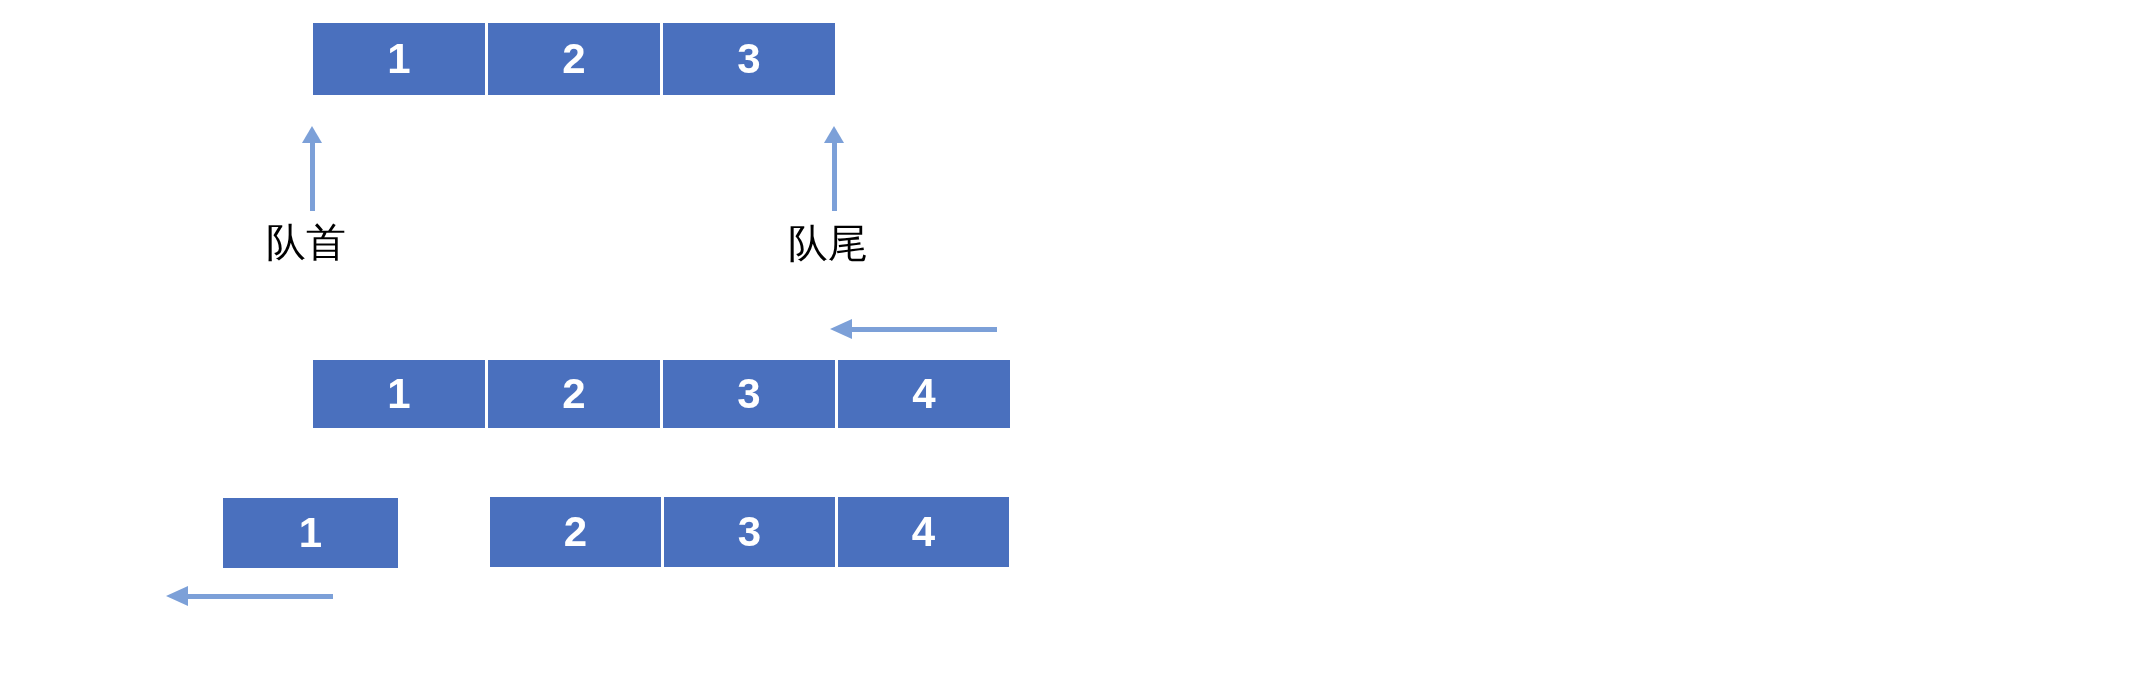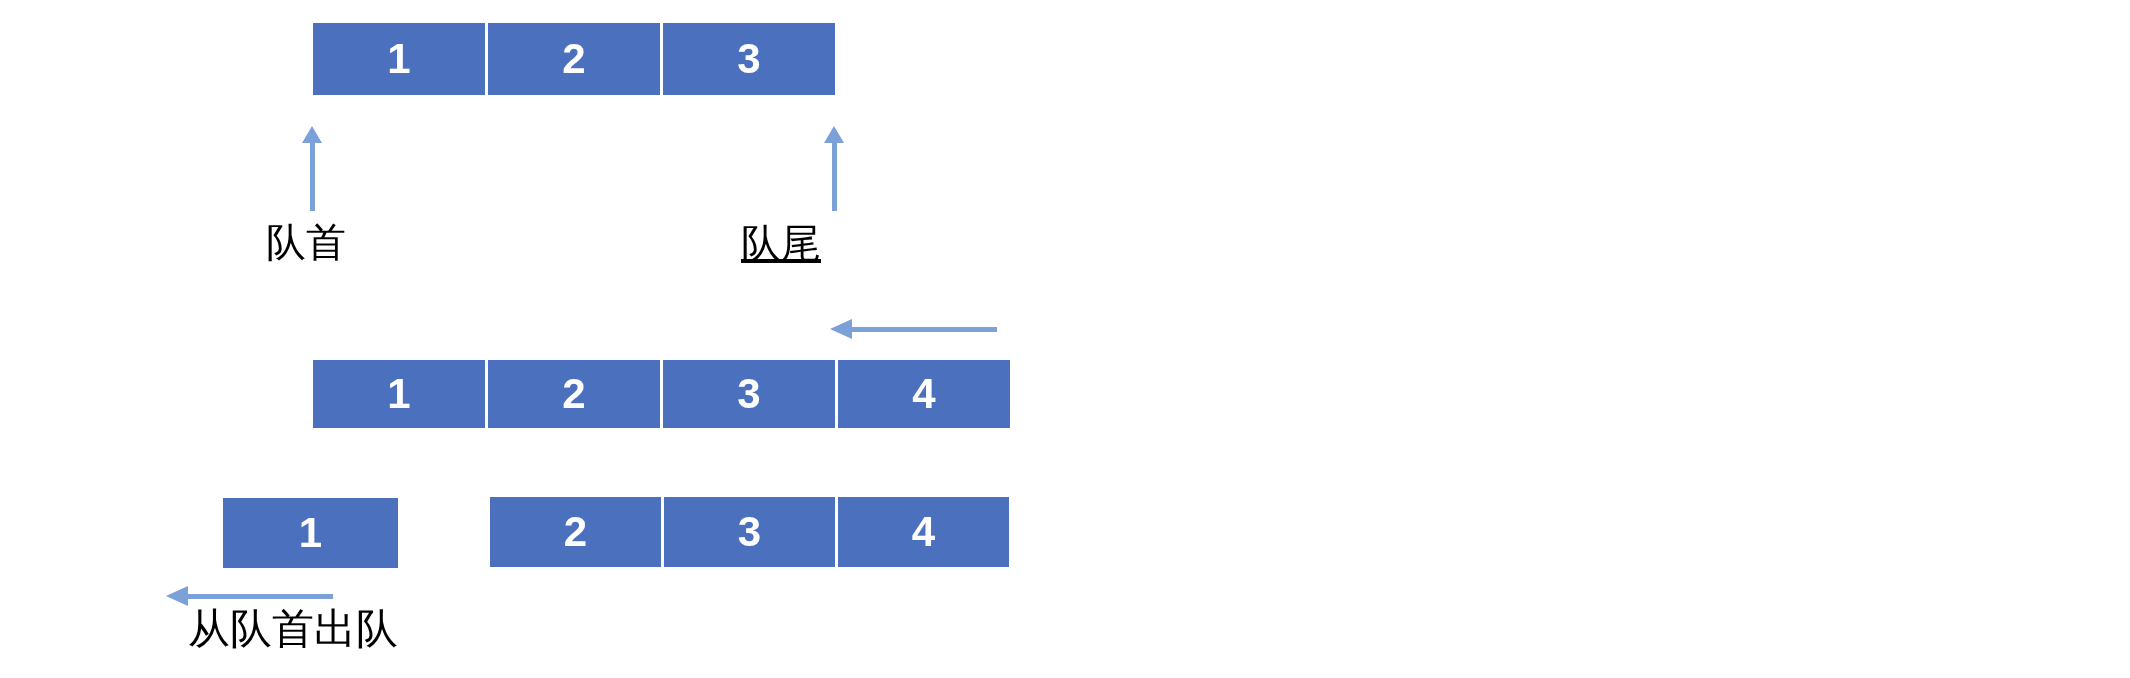--- a/index.html
+++ b/index.html
@@ -88,21 +88,21 @@
   <div class="up-arrow" style="left:302px;top:126px;">
     <div class="head"></div>
     <div class="shaft" style="height:70px;"></div>
   </div>
   <div class="label" style="left:266px;top:220px;text-align:center;">队首</div>
 
   <div class="up-arrow" style="left:824px;top:126px;">
     <div class="head"></div>
     <div class="shaft" style="height:70px;"></div>
   </div>
-  <div class="label" style="left:741px;top:221px;text-decoration:underline;">队尾</div>
+  <div class="label" style="left:788px;top:221px;">队尾</div>
 
   <div class="left-arrow" style="left:830px;top:319px;">
     <div class="head"></div>
     <div class="shaft" style="width:147px;"></div>
   </div>
 
   <div class="queue-row row-b" style="left:313px;top:360px;">
     <div class="cell">1</div>
     <div class="cell">2</div>
     <div class="cell">3</div>
@@ -114,15 +114,14 @@
   <div class="queue-row row-c" style="left:490px;top:497px;">
     <div class="cell">2</div>
     <div class="cell">3</div>
     <div class="cell">4</div>
   </div>
 
   <div class="left-arrow" style="left:166px;top:586px;">
     <div class="head"></div>
     <div class="shaft" style="width:147px;"></div>
   </div>
-  <div class="label" style="left:188px;top:606px;font-size:42px;">从队首出队</div>
 
 </div>
 
 </body></html>

